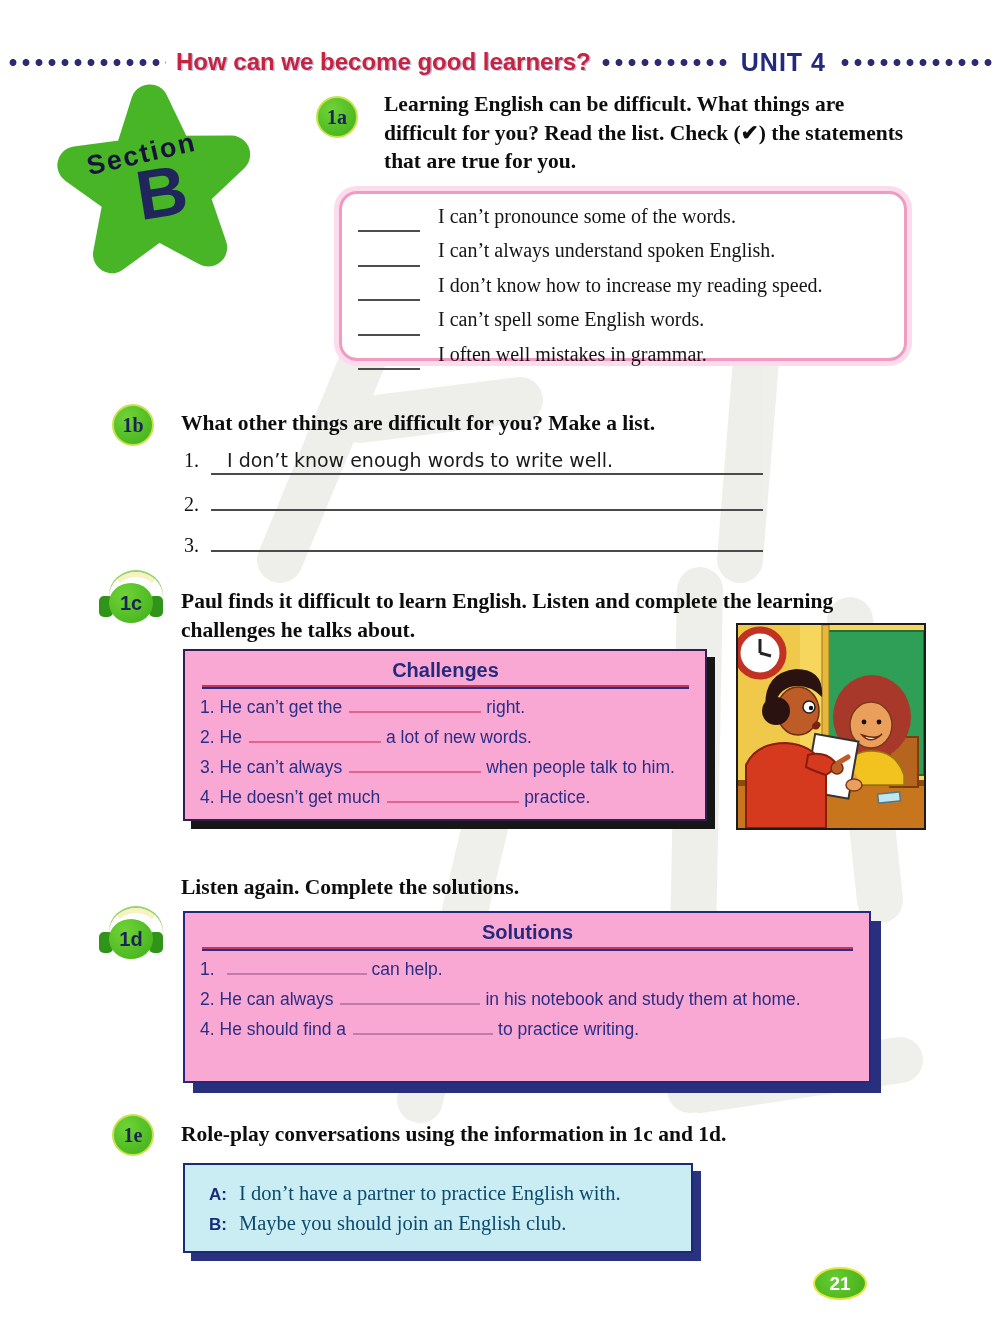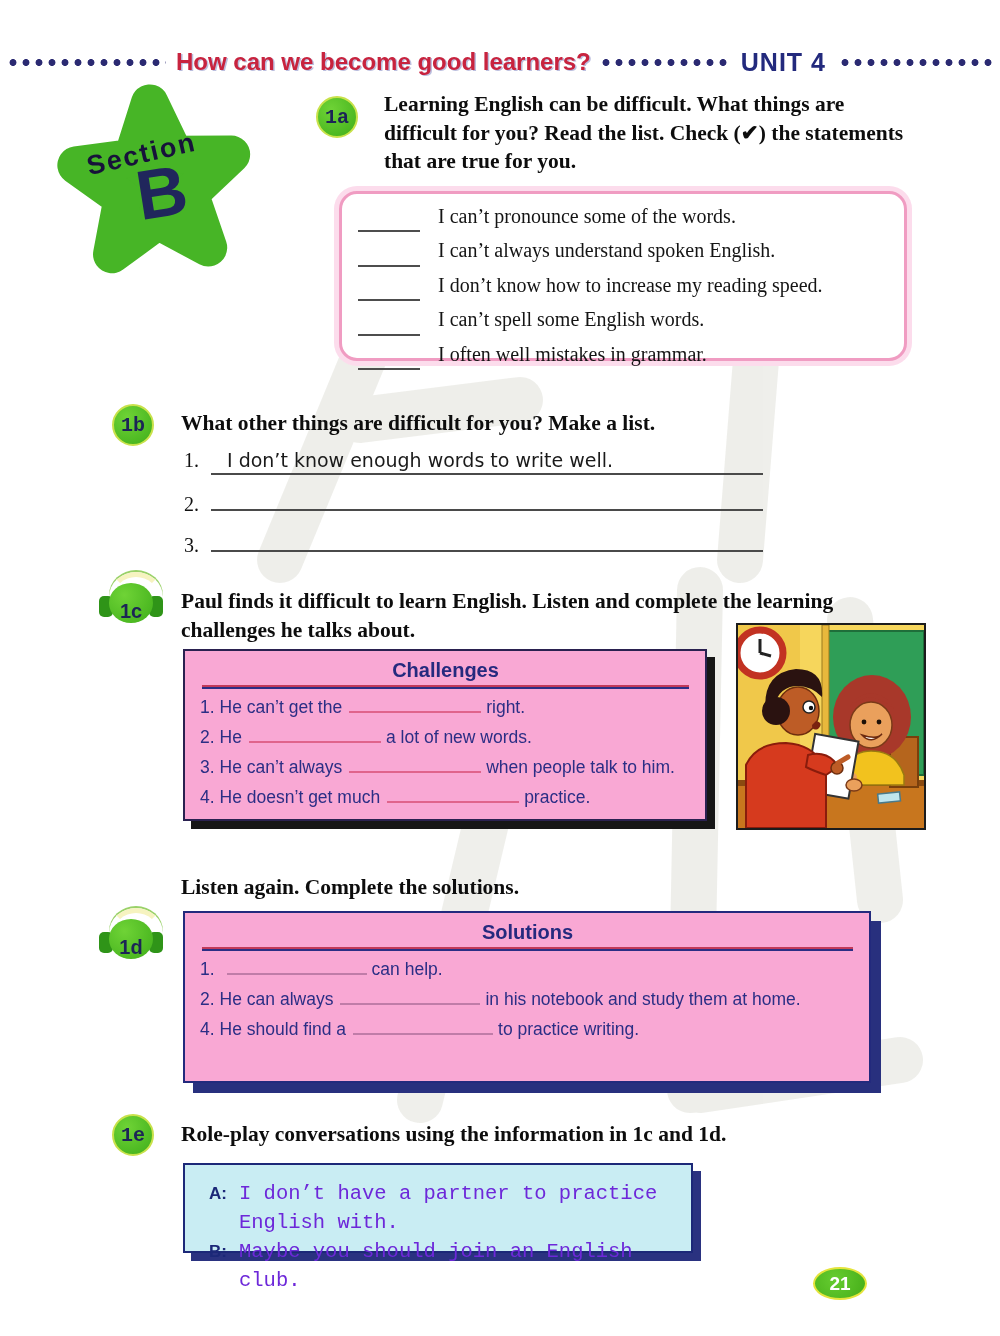--- a/index.html
+++ b/index.html
@@ -32,30 +32,30 @@
   .section-word{position:absolute;left:40px;top:58px;transform:rotate(-9deg);
       font-family:"Liberation Sans",sans-serif;font-weight:800;font-size:27px;color:#17123a;letter-spacing:2px;}
   .section-letter{position:absolute;left:88px;top:78px;transform:rotate(-5deg);
       font-family:"Liberation Sans",sans-serif;font-weight:800;font-size:70px;color:#20265c;line-height:1;}
 
   
   .label-circle{width:38px;height:38px;border-radius:50%;
       background:radial-gradient(circle at 35% 30%,#6fd336,#3fae1a);
       border:2px solid #c9e24b;
       display:flex;align-items:center;justify-content:center;
-      font-family:Liberation Mono, monospace;font-weight:800;font-size:20px;color:#1c2456;text-align:center;}
+      font-family:Liberation Serif, serif;font-weight:800;font-size:20px;color:#1c2456;text-align:center;}
   .hp-label{position:relative;width:64px;height:52px;}
   .hp-band{position:absolute;left:10px;top:0;width:44px;height:40px;border-radius:50%;
       border:5px solid #f6f3c0;border-bottom-color:transparent;border-left-color:transparent;border-right-color:transparent;
       box-shadow:0 -2px 0 rgba(110,190,40,.7);}
   .hp-pad{position:absolute;bottom:7px;width:14px;height:21px;border-radius:5px;background:#2f9418;}
   .hp-pad.l{left:0;} .hp-pad.r{right:0;}
   .hp-ball{position:absolute;left:10px;top:11px;width:44px;height:40px;border-radius:50%;
       background:radial-gradient(circle at 35% 30%,#6fd336,#3fae1a);
-      display:flex;align-items:flex-end;justify-content:center;
+      display:flex;align-items:center;justify-content:center;
       font-family:"Liberation Sans",sans-serif;font-weight:800;font-size:20px;color:#1c2456;}
 
   
   .instr{font-family:"Liberation Serif",serif;font-weight:700;font-size:21.5px;line-height:1.33;color:#0d0d0d;}
 
   
   #pink-box{position:absolute;left:339px;top:191px;width:568px;height:170px;background:#fff;
       border:3px solid #f09cc2;border-radius:18px;box-shadow:0 0 0 5px #fcdcec;
       padding:11px 0 0 16px;box-sizing:border-box;}
   .check-row{display:flex;align-items:baseline;height:34.4px;font-size:20px;color:#141414;}
@@ -83,21 +83,21 @@
 
   
   #cartoon{position:absolute;left:736px;top:623px;width:190px;height:207px;border:2px solid #1c1c1c;box-sizing:border-box;background:#f6d65c;}
 
   
   #dialog-box{position:absolute;left:183px;top:1163px;width:510px;height:90px;background:#c9edf3;
       border:2px solid #1c2878;box-shadow:8px 8px 0 #2a3280;box-sizing:border-box;
       padding:14px 0 0 24px;}
   .dlg-row{display:flex;align-items:baseline;line-height:29px;}
   .dlg-speaker{font-family:"Liberation Sans",sans-serif;font-weight:700;font-size:17px;color:#1c2878;width:30px;flex:none;}
-  .dlg-text{font-family:Liberation Mono, monospace;font-size:20.5px;color:#6d28d9;}
+  .dlg-text{font-family:Liberation Serif, serif;font-size:20.5px;color:#0c4a6e;}
 
   
   #page-badge{position:absolute;left:813px;top:1267px;width:54px;height:33px;border-radius:50%;
       background:radial-gradient(circle at 40% 35%,#66cc30,#44ad18);border:2px solid #e4e43c;
       display:flex;align-items:center;justify-content:center;box-sizing:border-box;
       font-family:"Liberation Sans",sans-serif;font-weight:800;font-size:19px;color:#ffffff;}
 </style>
 </head>
 <body>
 

